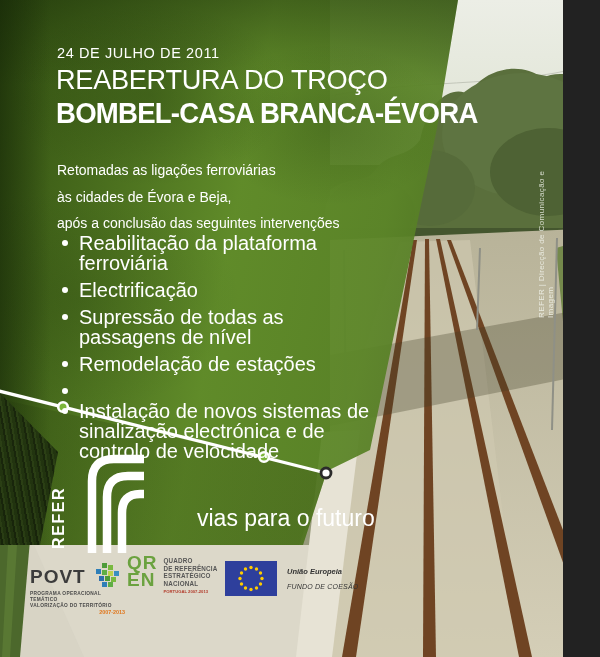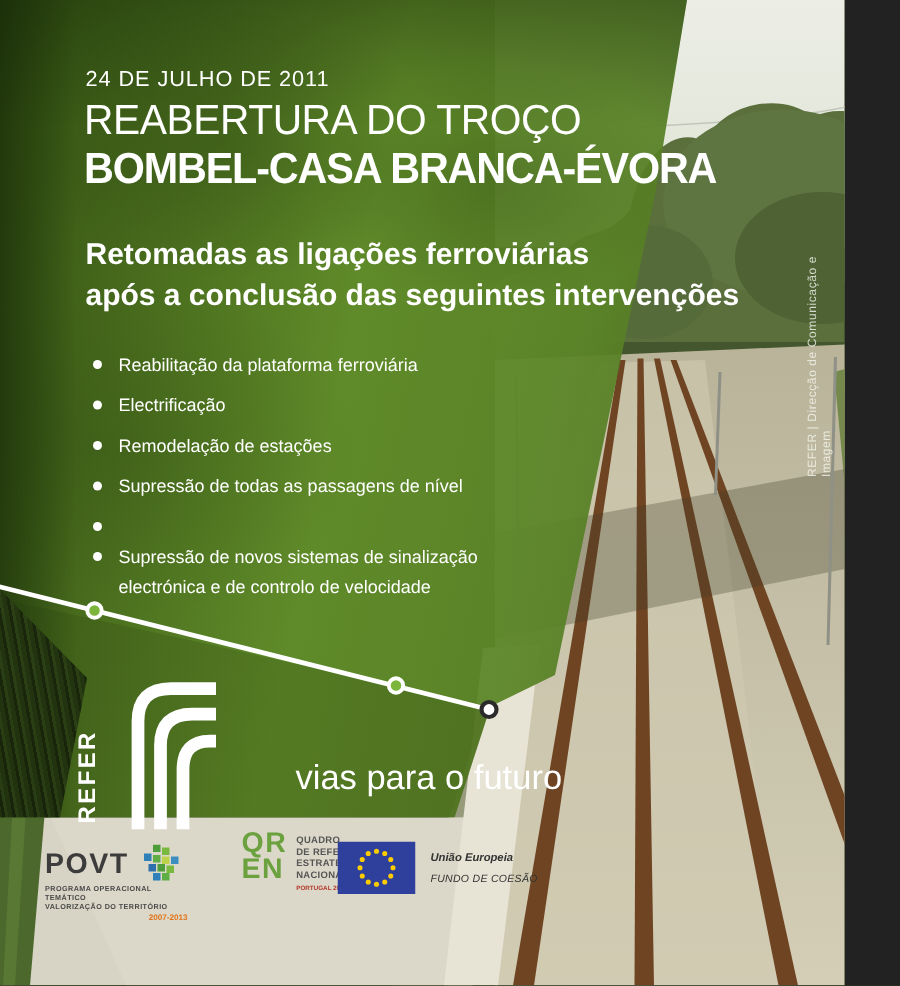--- a/index.html
+++ b/index.html
@@ -33,42 +33,42 @@
     clip-path:polygon(0 393px,58px 452px,40px 545px,0 545px);
     background:
       repeating-linear-gradient(80deg, rgba(0,0,0,.28) 0 2px, rgba(96,128,52,.14) 2px 4px, rgba(0,0,0,0) 4px 7px),
       linear-gradient(#2b4015,#1e2f0d);
   }
   svg.route{position:absolute;left:0;top:0;pointer-events:none;}
   .txt{position:absolute;color:#fff;}
   .date{left:57px;top:45px;font-size:14.5px;letter-spacing:.6px;}
   .t1{left:56px;top:64px;font-size:28px;font-weight:400;letter-spacing:-.3px;transform:scaleX(.97);transform-origin:left top;}
   .t2{left:56px;top:97px;font-size:29px;font-weight:700;letter-spacing:-.8px;transform:scaleX(.95);transform-origin:left top;}
-  .intro{left:57px;top:157px;font-size:20px;font-weight:700;line-height:26.5px;}
+  .intro{left:57px;top:157px;font-size:14px;font-weight:400;line-height:26.5px;}
   ul.bullets{position:absolute;left:62px;top:233px;width:316px;margin:0;padding:0;list-style:none;color:#fff;}
-  ul.bullets li{display:flex;font-size:12px;line-height:20px;margin-bottom:7px;}
+  ul.bullets li{display:flex;font-size:20px;line-height:20px;margin-bottom:7px;}
   ul.bullets .dot{flex:0 0 auto;width:6px;height:6px;border-radius:50%;background:#fff;margin:7px 11px 0 0;}
   .refer-word{
     left:50px;top:457px;height:92px;font-size:16px;font-weight:700;letter-spacing:1.6px;
     writing-mode:vertical-rl;transform:rotate(180deg);
   }
   .refer-glyph{position:absolute;left:84px;top:451px;}
   .tagline{left:197px;top:505px;font-size:23px;}
   .credit{
     right:8px;top:160px;height:158px;font-size:8px;letter-spacing:.4px;color:rgba(245,248,240,.8);
     writing-mode:vertical-rl;transform:rotate(180deg);
   }
   
   .footer{position:absolute;left:0;top:545px;width:460px;height:112px;}
   .povt{position:absolute;left:30px;top:18px;width:95px;}
   .povt-row{display:flex;align-items:center;}
   .povt-acro{font-size:19px;font-weight:700;color:#3c3c3c;letter-spacing:1px;line-height:19px;}
   .povt-lines{font-size:4.8px;font-weight:700;color:#4a4a4a;letter-spacing:.3px;line-height:5.8px;margin-top:2px;}
   .povt-period{font-size:5.4px;font-weight:700;color:#e0761c;text-align:right;margin-top:1px;}
-  .qren{position:absolute;left:127px;top:9px;display:flex;margin-left:34px;}
+  .qren{position:absolute;left:127px;top:9px;display:flex;}
   .qren-glyph{font-size:19px;font-weight:700;color:#6ba23f;line-height:17px;letter-spacing:1px;}
   .qren-text{margin-left:6px;padding-top:3px;}
   .qren-name{font-size:6.3px;font-weight:700;color:#555;line-height:7.6px;letter-spacing:.2px;}
   .qren-period{font-size:4.2px;font-weight:700;color:#b23a2a;margin-top:2px;}
   .eu{position:absolute;left:225px;top:16px;display:flex;font-style:italic;}
   .eu-text{margin-left:10px;padding-top:6px;}
   .eu-org{font-size:7.5px;font-weight:700;color:#333;}
   .eu-fund{font-size:7px;color:#333;margin-top:7px;letter-spacing:.2px;}
 </style>
 </head>
@@ -133,46 +133,47 @@
     <circle cx="63" cy="407" r="4.8" fill="#7cb53b" stroke="#ffffff" stroke-width="2.6"></circle>
     <circle cx="264" cy="457" r="4.8" fill="#7cb53b" stroke="#ffffff" stroke-width="2.6"></circle>
     <circle cx="326" cy="473" r="5" fill="#ffffff" stroke="#2b2b2b" stroke-width="2.8"></circle>
   </svg>
 
   <div class="txt date">24 DE JULHO DE 2011</div>
   <div class="txt t1">REABERTURA DO TROÇO</div>
   <div class="txt t2">BOMBEL-CASA BRANCA-ÉVORA</div>
   <div class="txt intro">
     <div>Retomadas as ligações ferroviárias</div>
+    <div>às cidades de Évora e Beja,</div>
     <div>após a conclusão das seguintes intervenções</div>
   </div>
 
   <ul class="bullets">
       <li>
         <span class="dot"></span>
         <span>Reabilitação da plataforma ferroviária</span>
       </li>
       <li>
         <span class="dot"></span>
         <span>Electrificação</span>
       </li>
       <li>
         <span class="dot"></span>
+        <span>Supressão de todas as passagens de nível</span>
+      </li>
+      <li>
+        <span class="dot"></span>
         <span>Remodelação de estações</span>
       </li>
       <li>
         <span class="dot"></span>
-        <span>Supressão de todas as passagens de nível</span>
-      </li>
-      <li>
-        <span class="dot"></span>
-      </li>
-      <li>
-        <span class="dot"></span>
-        <span>Supressão de novos sistemas de sinalização electrónica e de controlo de velocidade</span>
+      </li>
+      <li>
+        <span class="dot"></span>
+        <span>Instalação de novos sistemas de sinalização electrónica e de controlo de velocidade</span>
       </li>
     </ul>
 
   <div class="txt refer-word">REFER</div>
   <svg class="refer-glyph" width="60" height="102" viewBox="0 0 60 102" aria-hidden="true">
     <g stroke="#ffffff" stroke-width="8.5" fill="none">
       <path d="M8,102 L8,30 Q8,8 30,8 L60,8"></path>
       <path d="M23,102 L23,46 Q23,25 44,25 L60,25"></path>
       <path d="M38,102 L38,62 Q38,43 56,43 L60,43"></path>
     </g>

